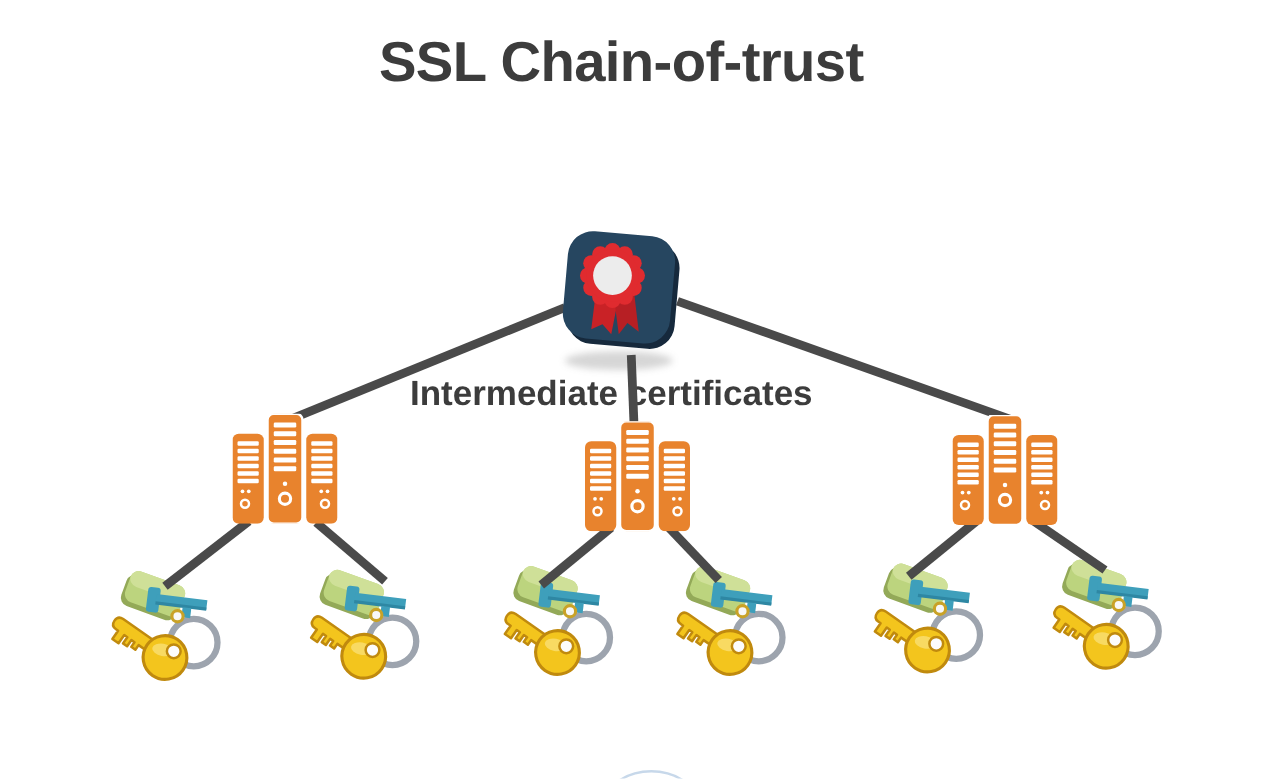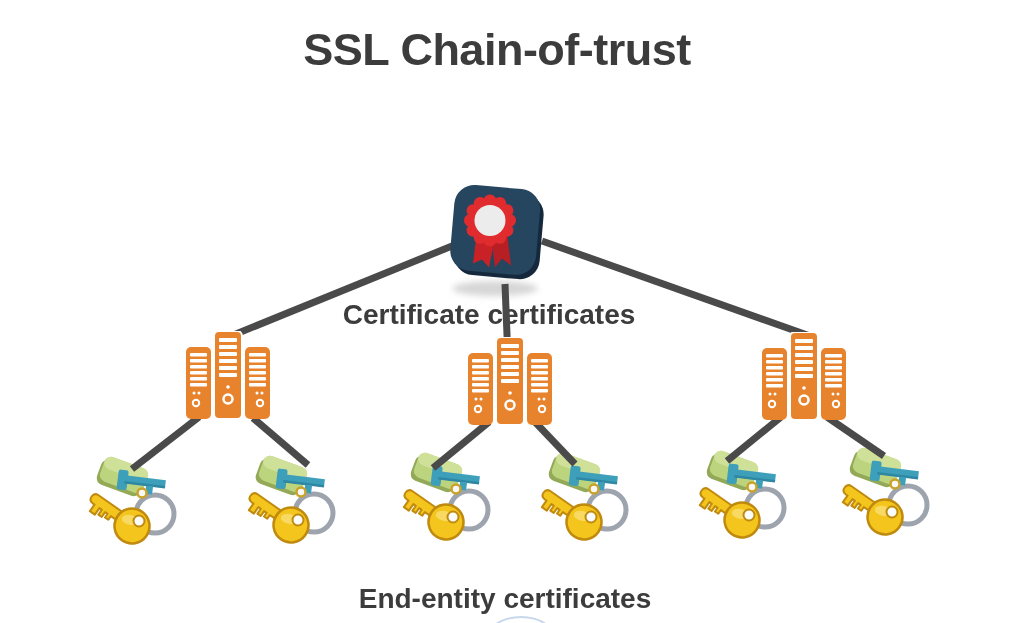--- a/index.html
+++ b/index.html
@@ -112,22 +112,21 @@
           <rect x="47" y="25" width="41" height="2.5" fill="#2E87A3"></rect>
           <rect class="teal" x="69" y="27" width="7" height="8"></rect>
         </g>
 
         <circle cx="64" cy="37" r="4.5" fill="#f8f8f8" stroke="#C9A227" stroke-width="2.5"></circle>
       </symbol>
     </defs>
   </svg>
 
   <div class="label title">SSL Chain-of-trust</div>
-  <div class="label mid-label">Certificate certificates</div>
-  <div class="label end-label">End-entity certificates</div>
+  <div class="label mid-label">Intermediate certificates</div>
 
   <div class="shadow-root"></div>
 
   <div class="bottom-arc"></div>
 
   <svg class="lines" width="1024" height="623">
     <line x1="452" y1="246" x2="231" y2="336"></line>
     <line x1="505" y1="284" x2="508" y2="360"></line>
     <line x1="542" y1="241" x2="810" y2="336"></line>
     <line x1="199" y1="417" x2="132" y2="469"></line>

